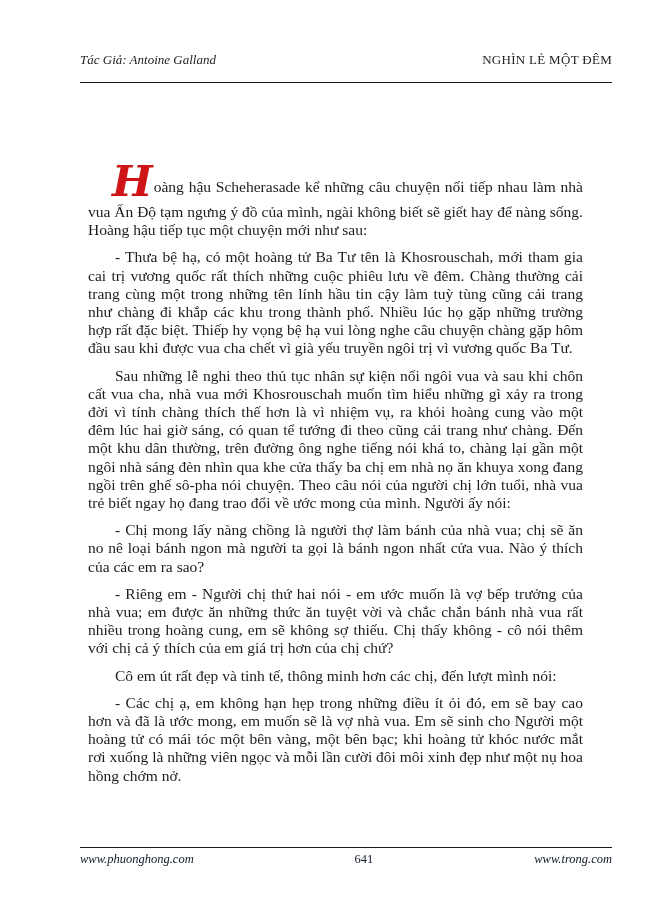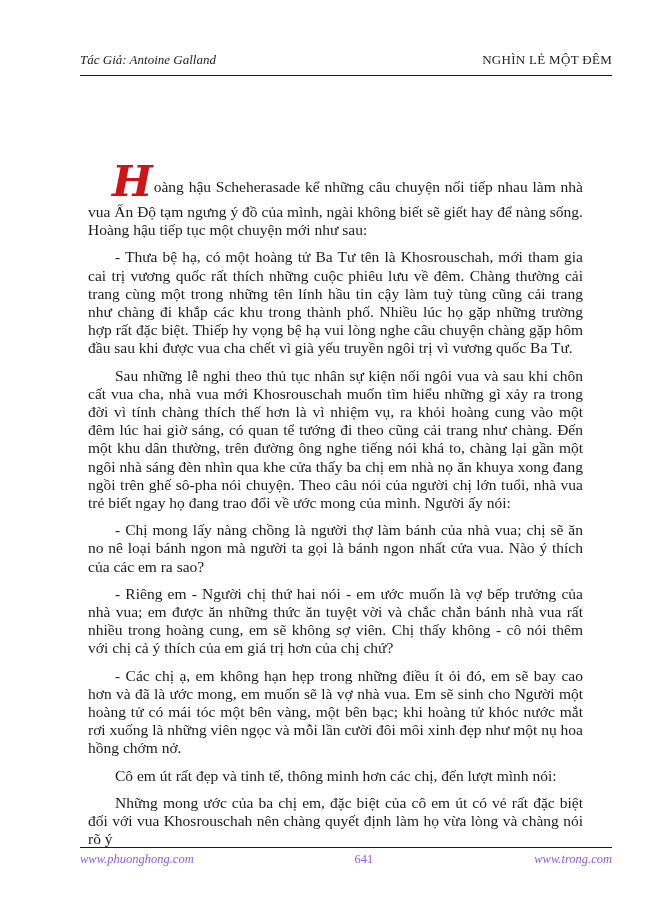--- a/index.html
+++ b/index.html
@@ -16,21 +16,21 @@
     overflow:hidden;
     font-family:"Liberation Serif", serif;
     color:var(--ink);
   }
   
   .header{
     position:absolute;
     left:80px;top:52px;width:532px;
     display:flex;justify-content:space-between;align-items:flex-end;
     border-bottom:1px solid var(--rule);
-    padding-bottom:7px;
+    padding-bottom:14px;
     font-size:13px;
     color:#222;
     white-space:nowrap;
   }
   .header .side{font-style:italic;}
   .header .center{font-style:normal;letter-spacing:0.3px;}
   
   .chapter-title{
     position:absolute;
     left:88px;top:92px;width:495px;
@@ -65,21 +65,21 @@
     vertical-align:-4px;
   }
   
   .footer{
     position:absolute;
     left:80px;top:847px;width:532px;
     border-top:1px solid var(--rule);
     padding-top:4px;
     display:flex;justify-content:space-between;align-items:baseline;
     font-size:12.5px;
-    color:#8b5cf6;
+    color:#0f172a;
     white-space:nowrap;
   }
   .footer .side{font-style:italic;}
   .footer .center{font-style:normal;}
 </style>
 </head>
 <body>
 
 <div class="page">
 
@@ -87,24 +87,23 @@
     <span class="side">Tác Giả: Antoine Galland</span>
     <span class="center">NGHÌN LẺ MỘT ĐÊM</span>
   </div>
 
 
   <div class="story">
     <p class="opening"><span class="dropcap">H</span><span>oàng hậu Scheherasade kể những câu chuyện nối tiếp nhau làm nhà vua Ấn Độ tạm ngưng ý đồ của mình, ngài không biết sẽ giết hay để nàng sống. Hoàng hậu tiếp tục một chuyện mới như sau:</span></p>
     <p>- Thưa bệ hạ, có một hoàng tử Ba Tư tên là Khosrouschah, mới tham gia cai trị vương quốc rất thích những cuộc phiêu lưu về đêm. Chàng thường cải trang cùng một trong những tên lính hầu tin cậy làm tuỳ tùng cũng cải trang như chàng đi khắp các khu trong thành phố. Nhiều lúc họ gặp những trường hợp rất đặc biệt. Thiếp hy vọng bệ hạ vui lòng nghe câu chuyện chàng gặp hôm đầu sau khi được vua cha chết vì già yếu truyền ngôi trị vì vương quốc Ba Tư.</p>
     <p>Sau những lễ nghi theo thủ tục nhân sự kiện nối ngôi vua và sau khi chôn cất vua cha, nhà vua mới Khosrouschah muốn tìm hiểu những gì xảy ra trong đời vì tính chàng thích thế hơn là vì nhiệm vụ, ra khỏi hoàng cung vào một đêm lúc hai giờ sáng, có quan tể tướng đi theo cũng cải trang như chàng. Đến một khu dân thường, trên đường ông nghe tiếng nói khá to, chàng lại gần một ngôi nhà sáng đèn nhìn qua khe cửa thấy ba chị em nhà nọ ăn khuya xong đang ngồi trên ghế sô-pha nói chuyện. Theo câu nói của người chị lớn tuổi, nhà vua trẻ biết ngay họ đang trao đổi về ước mong của mình. Người ấy nói:</p>
     <p>- Chị mong lấy nàng chồng là người thợ làm bánh của nhà vua; chị sẽ ăn no nê loại bánh ngon mà người ta gọi là bánh ngon nhất cửa vua. Nào ý thích của các em ra sao?</p>
-    <p>- Riêng em - Người chị thứ hai nói - em ước muốn là vợ bếp trưởng của nhà vua; em được ăn những thức ăn tuyệt vời và chắc chắn bánh nhà vua rất nhiều trong hoàng cung, em sẽ không sợ viên. Chị thấy không - cô nói thêm với chị cả ý thích của em giá trị hơn của chị chứ?</p>
+    <p>- Riêng em - Người chị thứ hai nói - em ước muốn là vợ bếp trưởng của nhà vua; em được ăn những thức ăn tuyệt vời và chắc chắn bánh nhà vua rất nhiều trong hoàng cung, em sẽ không sợ thiếu. Chị thấy không - cô nói thêm với chị cả ý thích của em giá trị hơn của chị chứ?</p>
+    <p>Cô em út rất đẹp và tinh tế, thông minh hơn các chị, đến lượt mình nói:</p>
     <p>- Các chị ạ, em không hạn hẹp trong những điều ít ỏi đó, em sẽ bay cao hơn và đã là ước mong, em muốn sẽ là vợ nhà vua. Em sẽ sinh cho Người một hoàng tử có mái tóc một bên vàng, một bên bạc; khi hoàng tử khóc nước mắt rơi xuống là những viên ngọc và mỗi lần cười đôi môi xinh đẹp như một nụ hoa hồng chớm nở.</p>
-    <p>Cô em út rất đẹp và tinh tế, thông minh hơn các chị, đến lượt mình nói:</p>
-    <p>Những mong ước của ba chị em, đặc biệt của cô em út có vẻ rất đặc biệt đối với vua Khosrouschah nên chàng quyết định làm họ vừa lòng và chàng nói rõ ý</p>
   </div>
 
   <div class="footer">
     <span class="side">www.phuonghong.com</span>
     <span class="center">641</span>
     <span class="side">www.trong.com</span>
   </div>
 
 </div>
 

